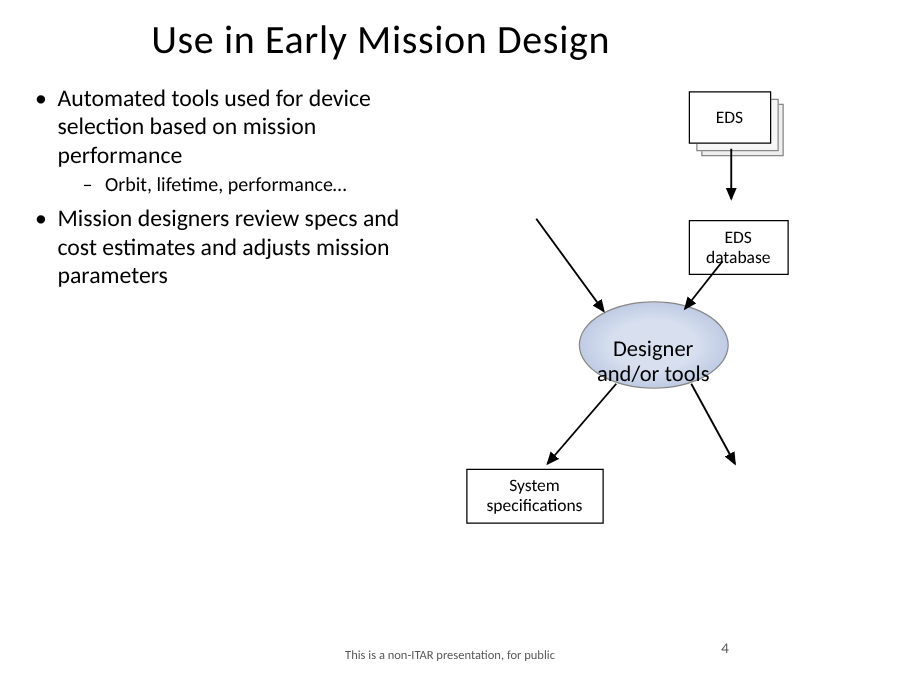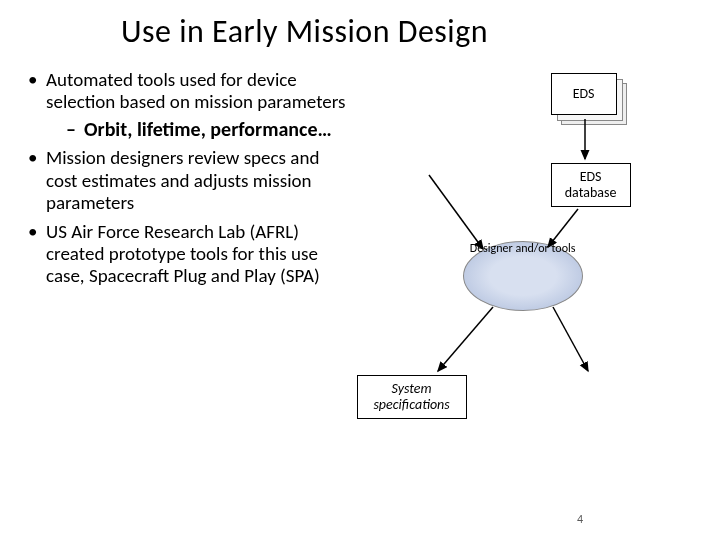--- a/index.html
+++ b/index.html
@@ -4,70 +4,69 @@
 <style>
   * { box-sizing: border-box; margin: 0; padding: 0; }
   html, body { width: 720px; height: 540px; font-family: Calibri, Arial, sans-serif; background: #fff; color: #000; }
   .slide { position: relative; width: 609px; height: 540px; }
   .title { text-align: center; font-size: 32px; font-weight: 400; padding-top: 12px; letter-spacing: 0.5px; }
   .body { display: flex; padding: 18px 10px 0 10px; }
   .left { width: 400px; padding-left: 18px; font-size: 19px; line-height: 1.18; }
   .left ul { list-style: none; }
   .left > ul > li { position: relative; padding-left: 18px; margin-bottom: 6px; }
   .left > ul > li::before { content: "•"; position: absolute; left: 0; top: 0; }
-  .sub { list-style: none; margin: 4px 0 6px 20px; font-size: 20px; font-weight: bold; }
+  .sub { list-style: none; margin: 4px 0 6px 20px; font-size: 16px; }
   .sub li { position: relative; padding-left: 18px; }
   .sub li::before { content: "–"; position: absolute; left: 0; top: 0; }
   .right { position: relative; width: 290px; height: 380px; }
   .box { position: absolute; border: 1px solid #000; background: #fff; display: flex; align-items: center; justify-content: center; text-align: center; font-size: 14px; line-height: 1.15; padding: 4px; }
   .box::after { content: ""; position: absolute; right: -3px; bottom: -3px; width: 100%; height: 100%; border-right: 1px solid #000; border-bottom: 1px solid #000; z-index: -1; background: #fff; }
   .stack-shadow { position: absolute; border: 1px solid #888; background: #eee; }
-  .ellipse { position: absolute; border-radius: 50%; background: radial-gradient(ellipse at center, #d8e0f0 40%, #a8b8d8 100%); border: 1px solid #888; display: flex; align-items: flex-start; justify-content: center; text-align: center; font-size: 12px; line-height: 1.1; }
+  .ellipse { position: absolute; border-radius: 50%; background: radial-gradient(ellipse at center, #d8e0f0 40%, #a8b8d8 100%); border: 1px solid #888; display: flex; align-items: flex-end; justify-content: center; text-align: center; font-size: 18px; line-height: 1.1; }
   svg.arrows { position: absolute; left: 0; top: 0; width: 290px; height: 380px; pointer-events: none; }
   .footer { position: absolute; bottom: 10px; left: 0; width: 720px; text-align: center; font-size: 10px; color: #595959; line-height: 1.2; }
   .pagenum { position: absolute; bottom: 14px; right: 26px; font-size: 12px; color: #595959; }
 </style>
 </head>
 <body>
 
 <div class="slide">
   <h1 class="title">Use in Early Mission Design</h1>
 
   <div class="body">
     <div class="left">
       <ul>
         <li>
-          <span>Automated tools used for device selection  based on mission parameters</span>
+          <span>Automated tools used for device selection  based on mission performance</span>
           <ul class="sub">
             <li><span>Orbit, lifetime, performance…</span></li>
           </ul>
         </li>
         <li><span>Mission designers review specs and cost estimates and adjusts mission parameters</span></li>
-        <li><span>US Air Force Research Lab (AFRL) created prototype tools for this use case, Spacecraft Plug and Play (SPA)</span></li>
       </ul>
     </div>
 
     <div class="right">
 
       <div class="stack-shadow" style="left:208px; top:14px; width:66px; height:42px;"></div>
       <div class="stack-shadow" style="left:204px; top:10px; width:66px; height:42px; background:#f6f6f6;"></div>
       <div class="box" style="left:198px; top:4px; width:66px; height:42px;">
         <span>EDS</span>
       </div>
 
 
-      <div class="box" style="left:198px; top:94px; width:80px; height:44px;">
+      <div class="box" style="left:198px; top:107px; width:80px; height:44px;">
         <span>EDS database</span>
       </div>
 
       <div class="ellipse" style="left:110px; top:172px; width:120px; height:70px;">
         <span>Designer and/or tools</span>
       </div>
 
-      <div class="box" style="left:4px; top:306px; width:110px; height:44px;font-style:italic;">
+      <div class="box" style="left:20px; top:306px; width:110px; height:44px;">
         <span>System specifications</span>
       </div>
 
 
       <svg class="arrows">
         <defs>
           <marker id="ah" markerWidth="8" markerHeight="8" refX="6" refY="3" orient="auto">
             <path d="M0,0 L7,3 L0,6 Z" fill="#000"></path>
           </marker>
         </defs>
@@ -79,15 +78,16 @@
         <line x1="76" y1="106" x2="130" y2="180" stroke="#000" stroke-width="1.5" marker-end="url(#ah)"></line>
 
         <line x1="140" y1="238" x2="85" y2="302" stroke="#000" stroke-width="1.5" marker-end="url(#ah)"></line>
 
         <line x1="200" y1="238" x2="235" y2="302" stroke="#000" stroke-width="1.5" marker-end="url(#ah)"></line>
       </svg>
     </div>
   </div>
 
   <div class="footer">
+    <div>This is a non-ITAR presentation, for public</div>
   </div>
   <div class="pagenum">4</div>
 </div>
 
 </body></html>

